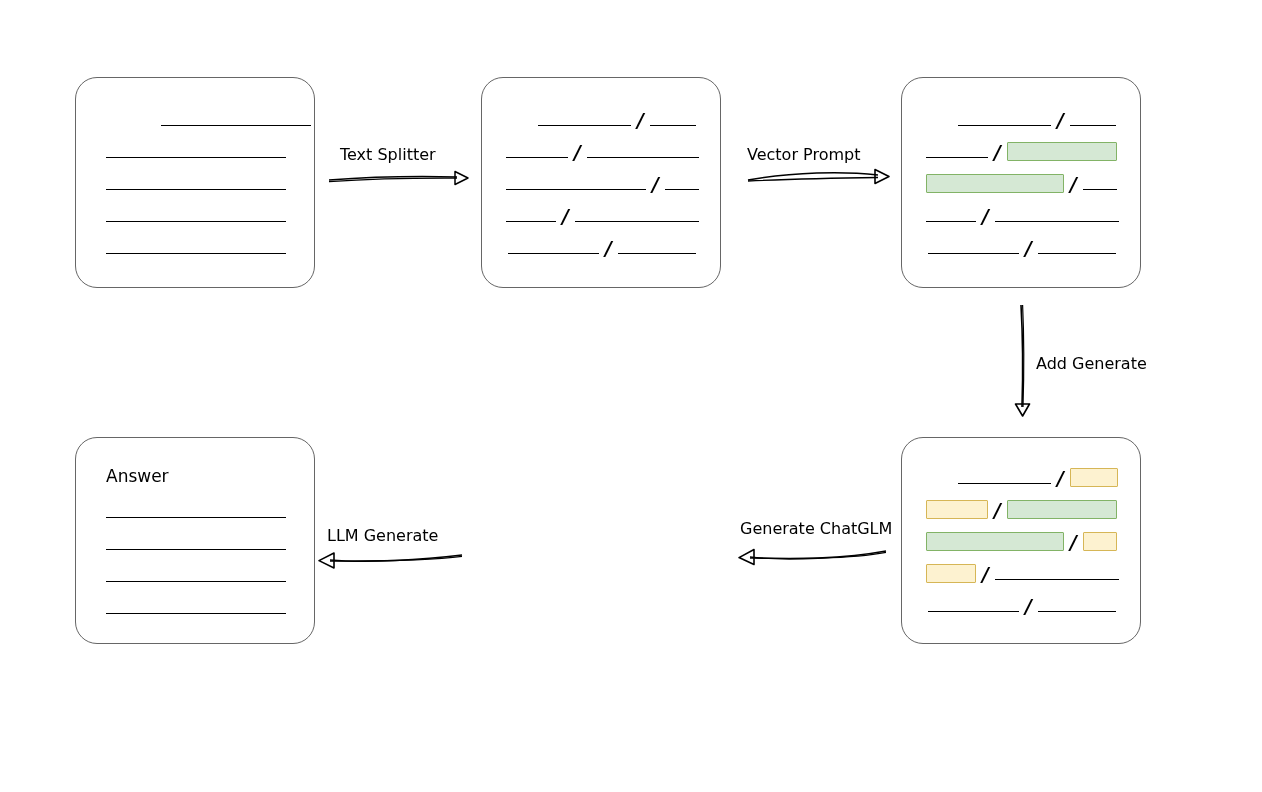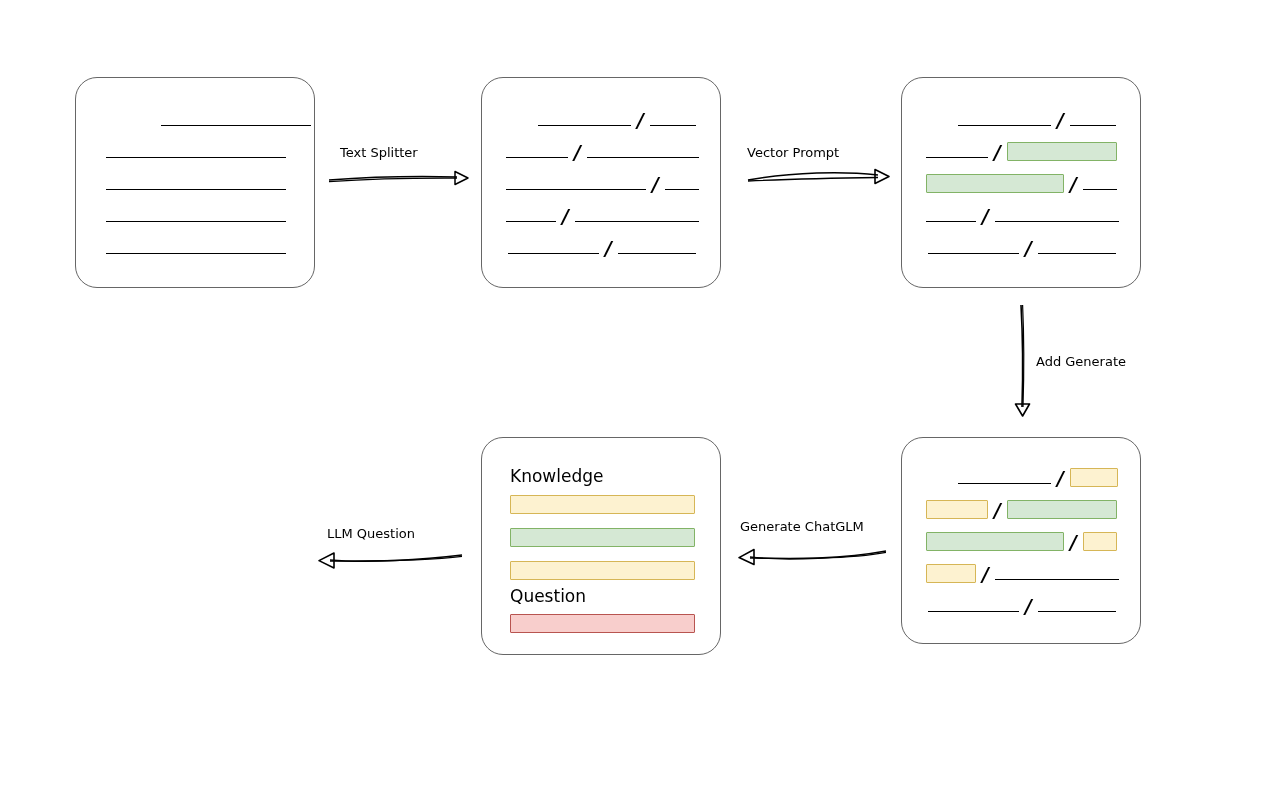--- a/index.html
+++ b/index.html
@@ -74,21 +74,21 @@
   .box-heading {
     position: absolute;
     font-family: "DejaVu Sans", sans-serif;
     font-size: 17px;
     color: #000000;
     white-space: nowrap;
   }
   .edge-label {
     position: absolute;
     font-family: "DejaVu Sans", sans-serif;
-    font-size: 13px;
+    font-size: 16px;
     color: #000000;
     white-space: nowrap;
   }
   .credit {
     position: absolute;
     font-family: "DejaVu Sans", sans-serif;
     font-size: 16px;
     color: #000000;
     white-space: nowrap;
   }
@@ -240,35 +240,40 @@
       </div>
   </div>
 
   <div class="edge-label" style="left:740px; top:519px;">Generate ChatGLM</div>
   <svg class="arrow-svg" style="left:738px; top:545px;" width="148" height="22" viewBox="0 0 148 22">
     <path d="M148,6 C110,13 50,16 12,12" stroke="#000" stroke-width="1.6" fill="none"></path>
     <path d="M148,7.4 C110,14.6 50,13.6 12,13.2" stroke="#000" stroke-width="1.2" fill="none"></path>
     <path d="M16,4.5 L1,12.6 L16,19.5 Z" stroke="#000" stroke-width="1.6" fill="none" stroke-linejoin="round"></path>
   </svg>
 
-  <div class="doc-box" style="left:481px; top:437px; width:240px; height:218px;">
-    <div class="box-heading" style="left:28px; top:28px;">Knowledge</div>
-    <div id="bars-knowledge">
-        <div class="bar yellow" style="left: 28px; top: 57px; width: 185px;"></div>
-        <div class="bar green" style="left: 28px; top: 90px; width: 185px;"></div>
-        <div class="bar yellow" style="left: 28px; top: 123px; width: 185px;"></div>
-      </div>
-    <div class="box-heading" style="left:28px; top:148px;">Question</div>
-    <div id="bars-question">
-        <div class="bar red" style="left: 28px; top: 176px; width: 185px;"></div>
-      </div>
-  </div>
-
-  <div class="edge-label" style="left:327px; top:526px;">LLM Question</div>
+
+  <div class="edge-label" style="left:327px; top:526px;">LLM Generate</div>
   <svg class="arrow-svg" style="left:318px; top:548px;" width="144" height="22" viewBox="0 0 144 22">
     <path d="M144,7 C105,12 48,15 12,12" stroke="#000" stroke-width="1.6" fill="none"></path>
     <path d="M144,8.4 C105,13.6 48,13 12,13.2" stroke="#000" stroke-width="1.2" fill="none"></path>
     <path d="M16,5 L1,12.6 L16,20 Z" stroke="#000" stroke-width="1.6" fill="none" stroke-linejoin="round"></path>
   </svg>
 
+  <div class="doc-box" style="left:75px; top:437px; width:240px; height:207px;">
+    <div class="box-heading" style="left:30px; top:28px;">Answer</div>
+    <div class="rows" id="rows-answer">
+        <div class="row" style="left: 30px; top: 62px;">
+          <div class="seg-line" style="width: 180px;"></div>
+        </div>
+        <div class="row" style="left: 30px; top: 94px;">
+          <div class="seg-line" style="width: 180px;"></div>
+        </div>
+        <div class="row" style="left: 30px; top: 126px;">
+          <div class="seg-line" style="width: 180px;"></div>
+        </div>
+        <div class="row" style="left: 30px; top: 158px;">
+          <div class="seg-line" style="width: 180px;"></div>
+        </div>
+      </div>
+  </div>
 
 
 </div>
 
 </body></html>

